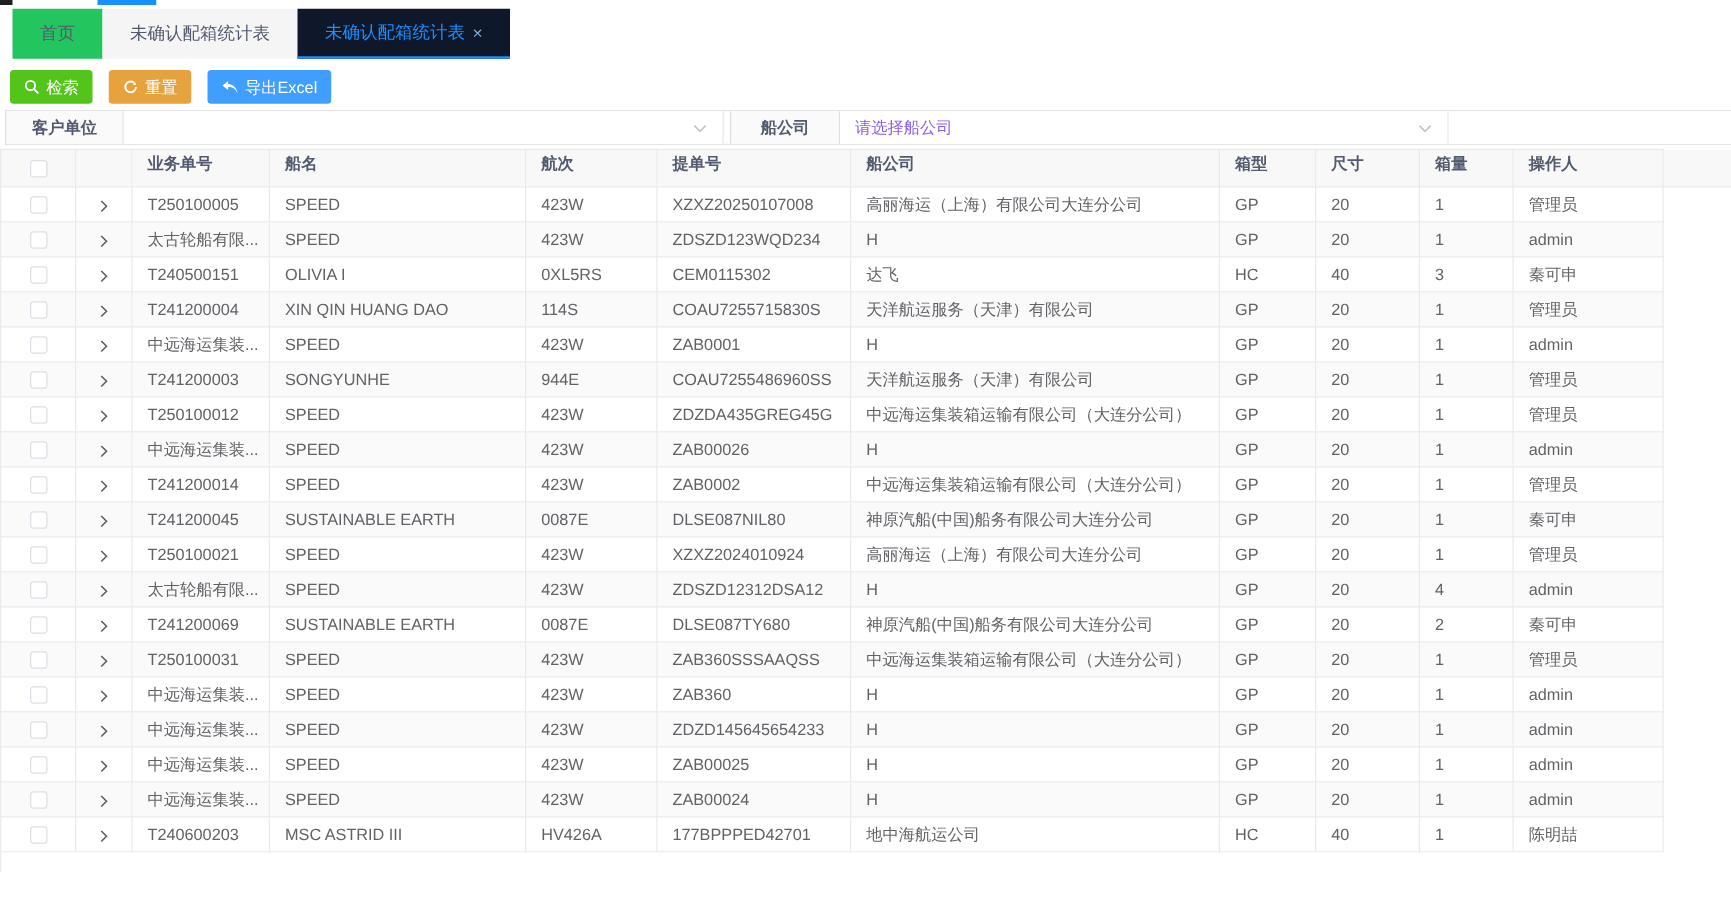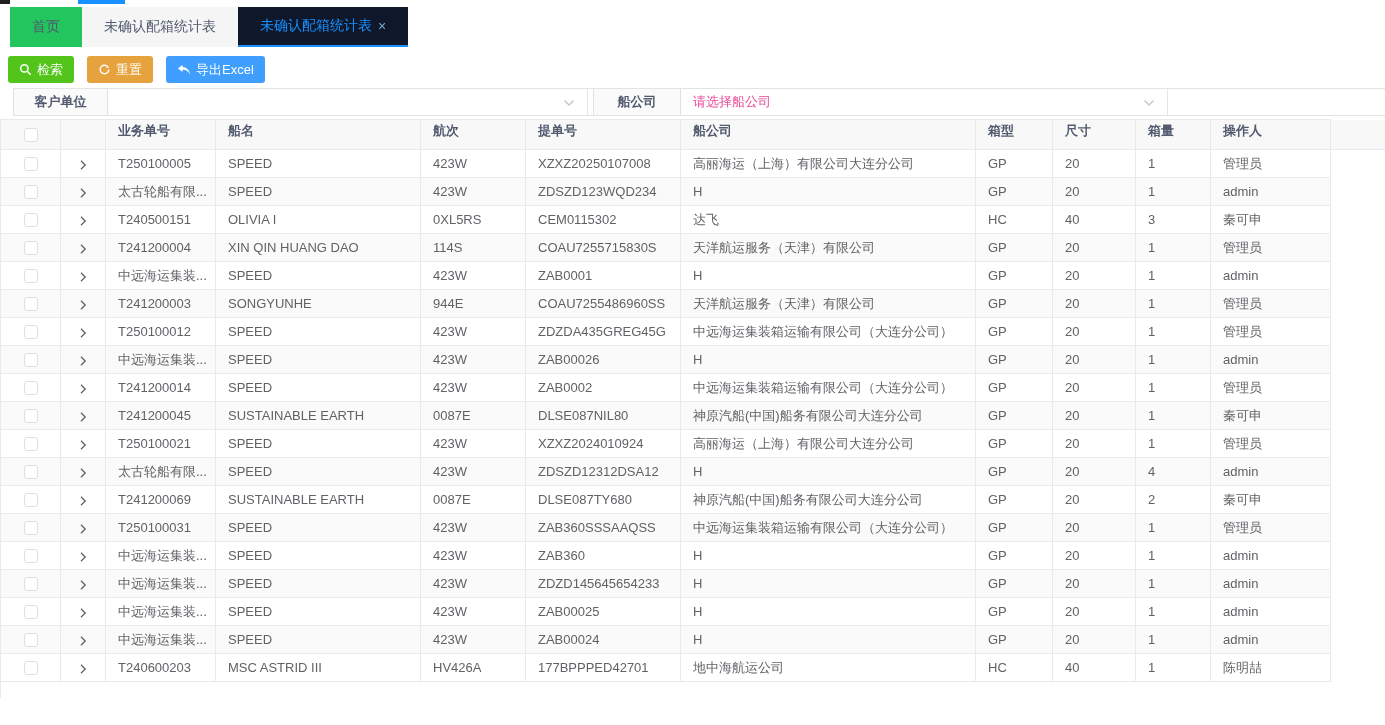--- a/index.html
+++ b/index.html
@@ -22,30 +22,30 @@
   
   .toolbar{padding:9px 8px 5px 8px;display:flex;gap:13px}
   .btn{display:inline-flex;align-items:center;gap:5px;height:27px;padding:0 11px;border:none;
     border-radius:3px;color:#fff;font-size:13px;cursor:pointer;white-space:nowrap}
   .btn-search{background:var(--btn-search,#52c41a)}
   .btn-reset{background:var(--btn-reset,#e6a23c)}
   .btn-export{background:var(--btn-export,#409eff)}
   .btn svg{display:block}
 
   
-  .filterbar{margin-left:13px;margin-bottom:3px;display:flex;height:28px;
+  .filterbar{margin-left:4px;margin-bottom:3px;display:flex;height:28px;
     border-top:1px solid #e4e4e4;border-bottom:1px solid #e4e4e4;font-size:13px}
   .filter-label{width:95px;background:#fafafa;border-left:1px solid #e0e0e0;border-right:1px solid #e0e0e0;
     display:flex;align-items:center;justify-content:center;color:#515a6e;font-weight:700}
   .filter-label--ship{width:88px;margin-left:5px}
   .filter-select{display:flex;align-items:center;padding:0 12px;background:#fff;
     border-right:1px solid #e6e6e6;cursor:pointer}
   .filter-select--customer{width:480px}
   .filter-select--ship{width:487px}
-  .filter-select .placeholder{color:#ec4899}
+  .filter-select .placeholder{color:#8b5cf6}
   .filter-select .chev{margin-left:auto}
   .filter-rest{flex:1;background:#fff}
 
   
   table{width:1385px;border-collapse:collapse;table-layout:fixed;font-size:13px}
   thead th{height:30px;background:#f8f8f9;color:#515a6e;font-weight:700;text-align:left;
     padding:0 0 8px 12px;border:1px solid #e8eaec;white-space:nowrap;overflow:hidden}
   tbody td{height:28px;padding:0 0 0 12px;border:1px solid #e8eaec;white-space:nowrap;
     overflow:hidden;text-overflow:ellipsis;color:#606266}
   tbody tr:nth-child(even){background:#fafafa}

